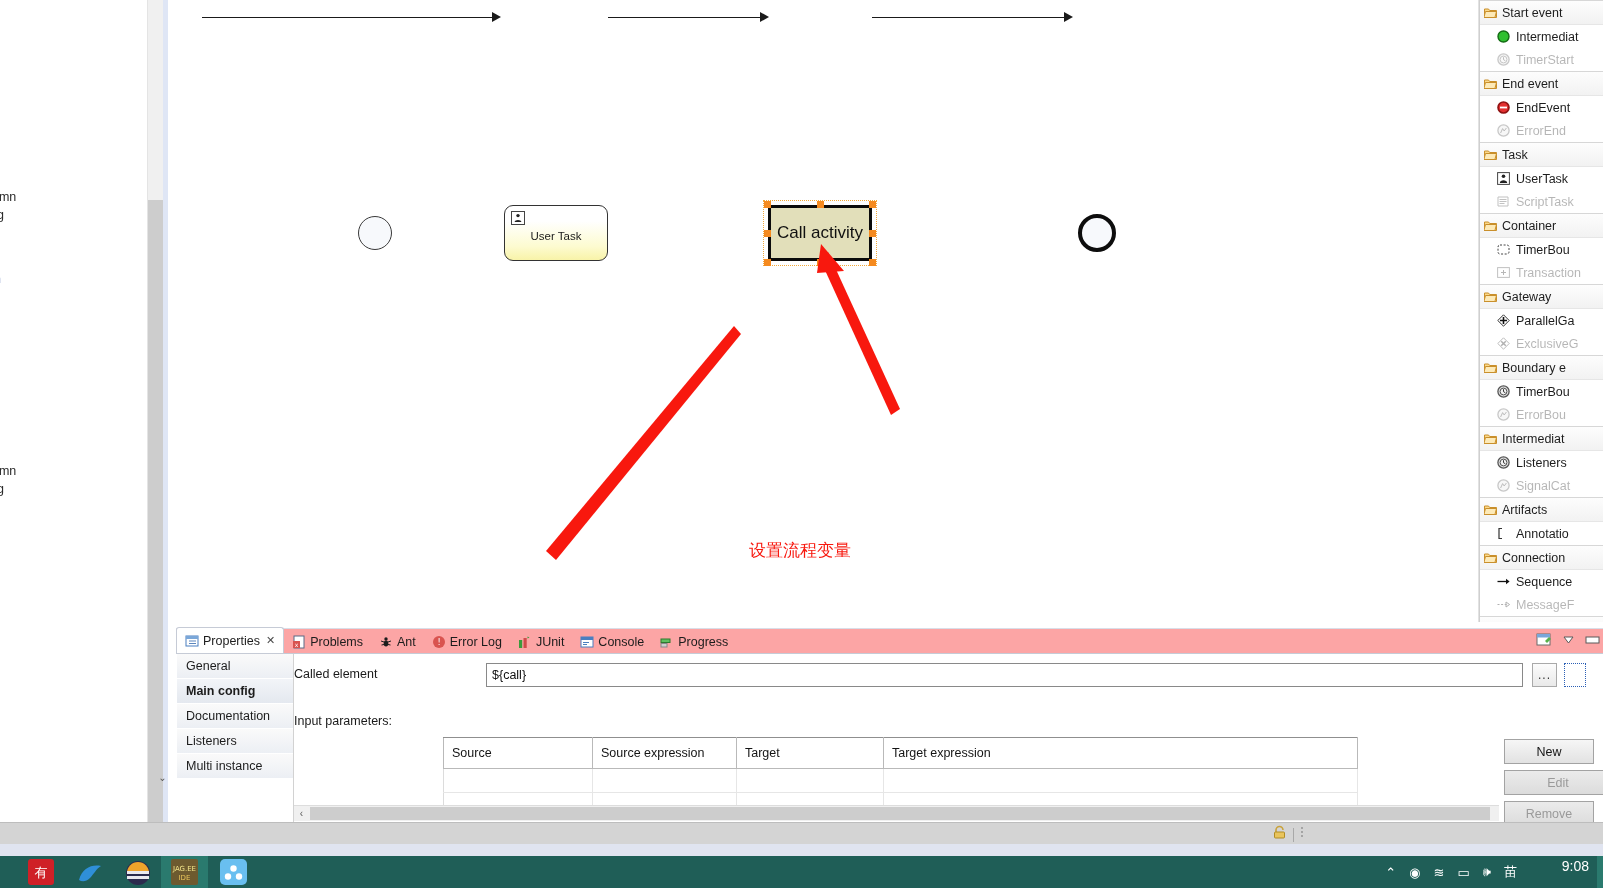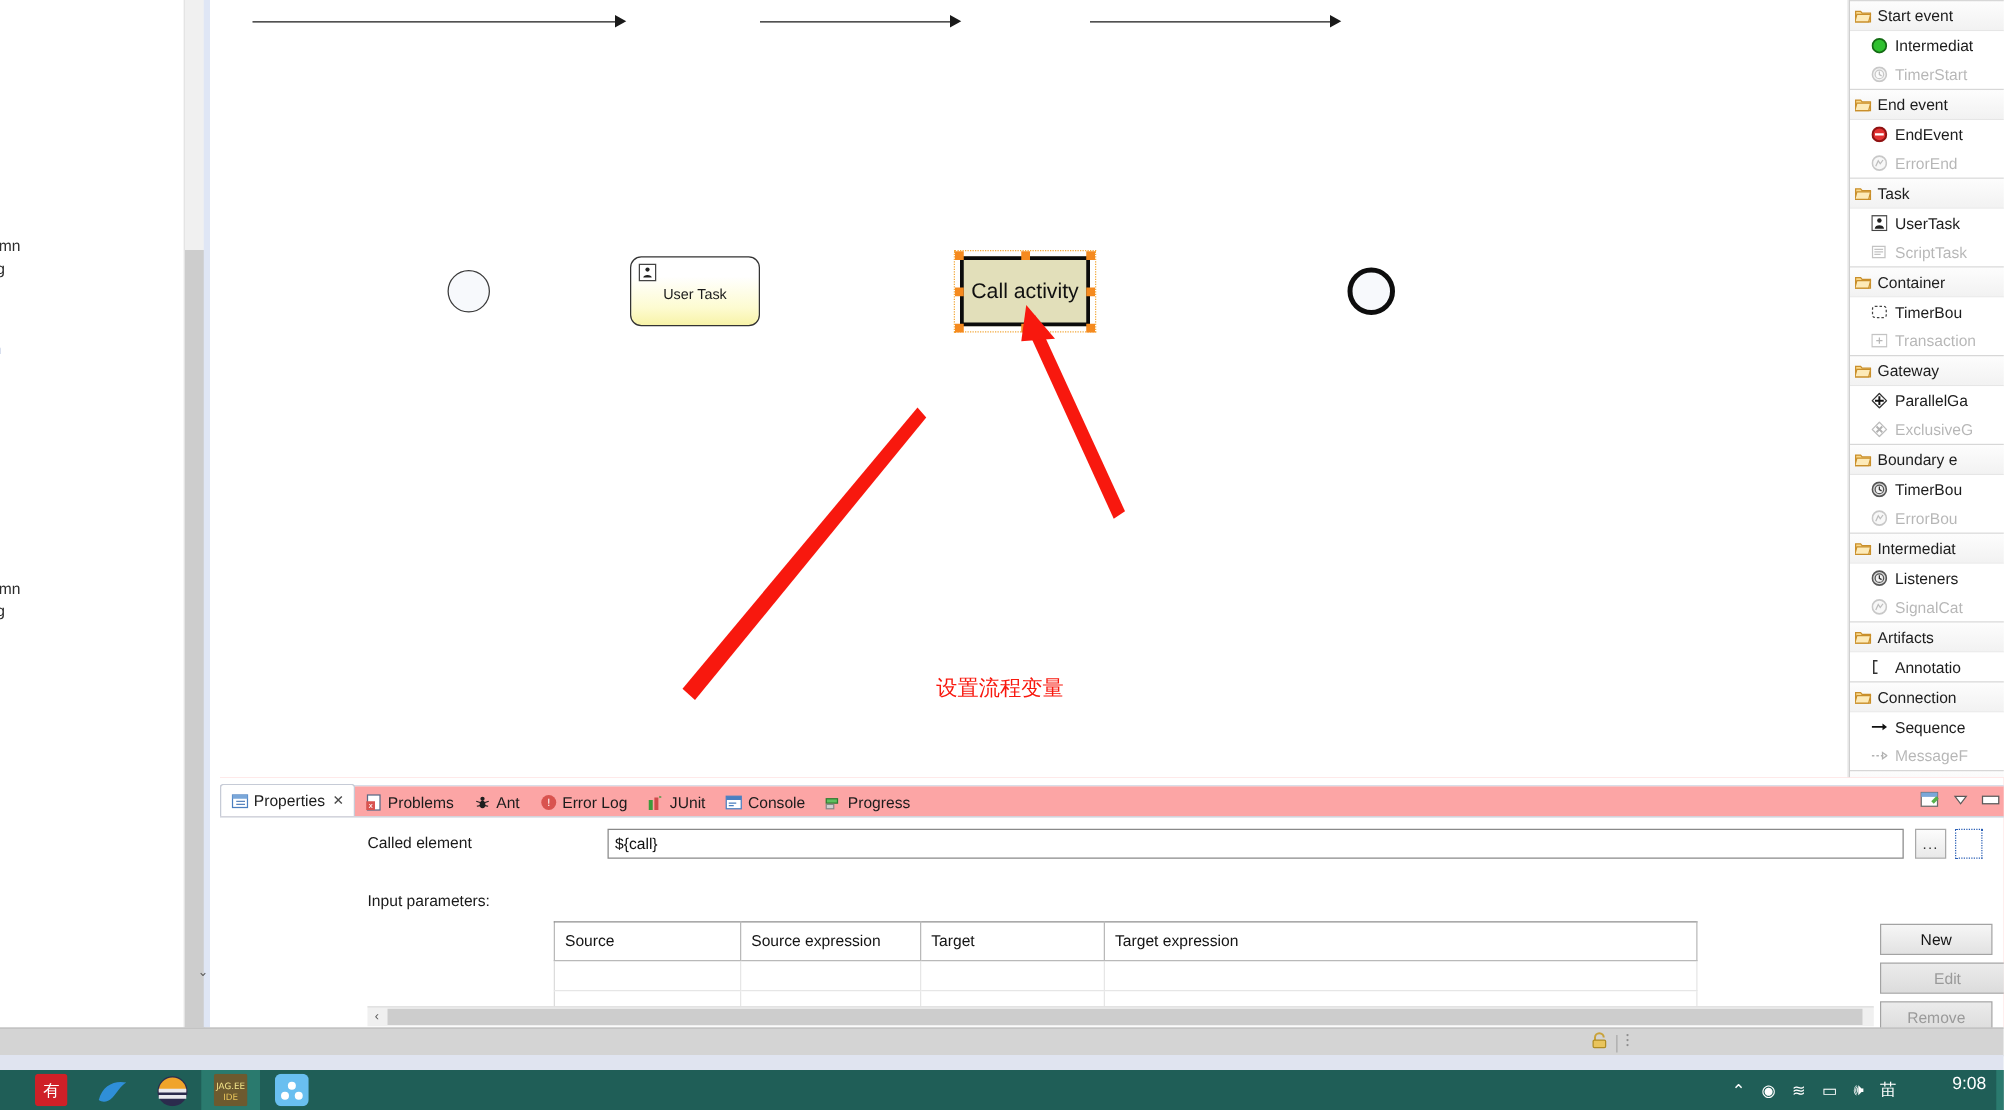--- a/index.html
+++ b/index.html
@@ -654,20 +654,27 @@
           <svg width="14" height="14" viewBox="0 0 14 14">
             <rect x="1" y="4" width="9" height="3.5" fill="#5fbf5f" stroke="#2f7a2f"></rect>
             <rect x="1" y="8.5" width="6" height="3.5" fill="#cfcfcf" stroke="#888"></rect>
           </svg>
           <span>Progress</span>
         </div>
       </div>
 
     <div class="props-body">
 
+      <div class="sectlist" id="sectlist">
+          <div class="sect">General</div>
+          <div class="sect active">Main config</div>
+          <div class="sect">Documentation</div>
+          <div class="sect">Listeners</div>
+          <div class="sect">Multi instance</div>
+        </div>
 
       <div class="form">
 
         <div class="fld-label" style="left:0px; top:13px;">Called element</div>
 
         <input class="textinput" type="text" style="left: 192px; top: 9px; width: 1037px; height: 24px;" value="${call}">
 
         <div class="dotsbtn" style="left:1238px; top:9px; width:25px; height:24px;">...</div>
 
         <div class="focusbtn" style="left:1270px; top:9px; width:22px; height:24px;"></div>

